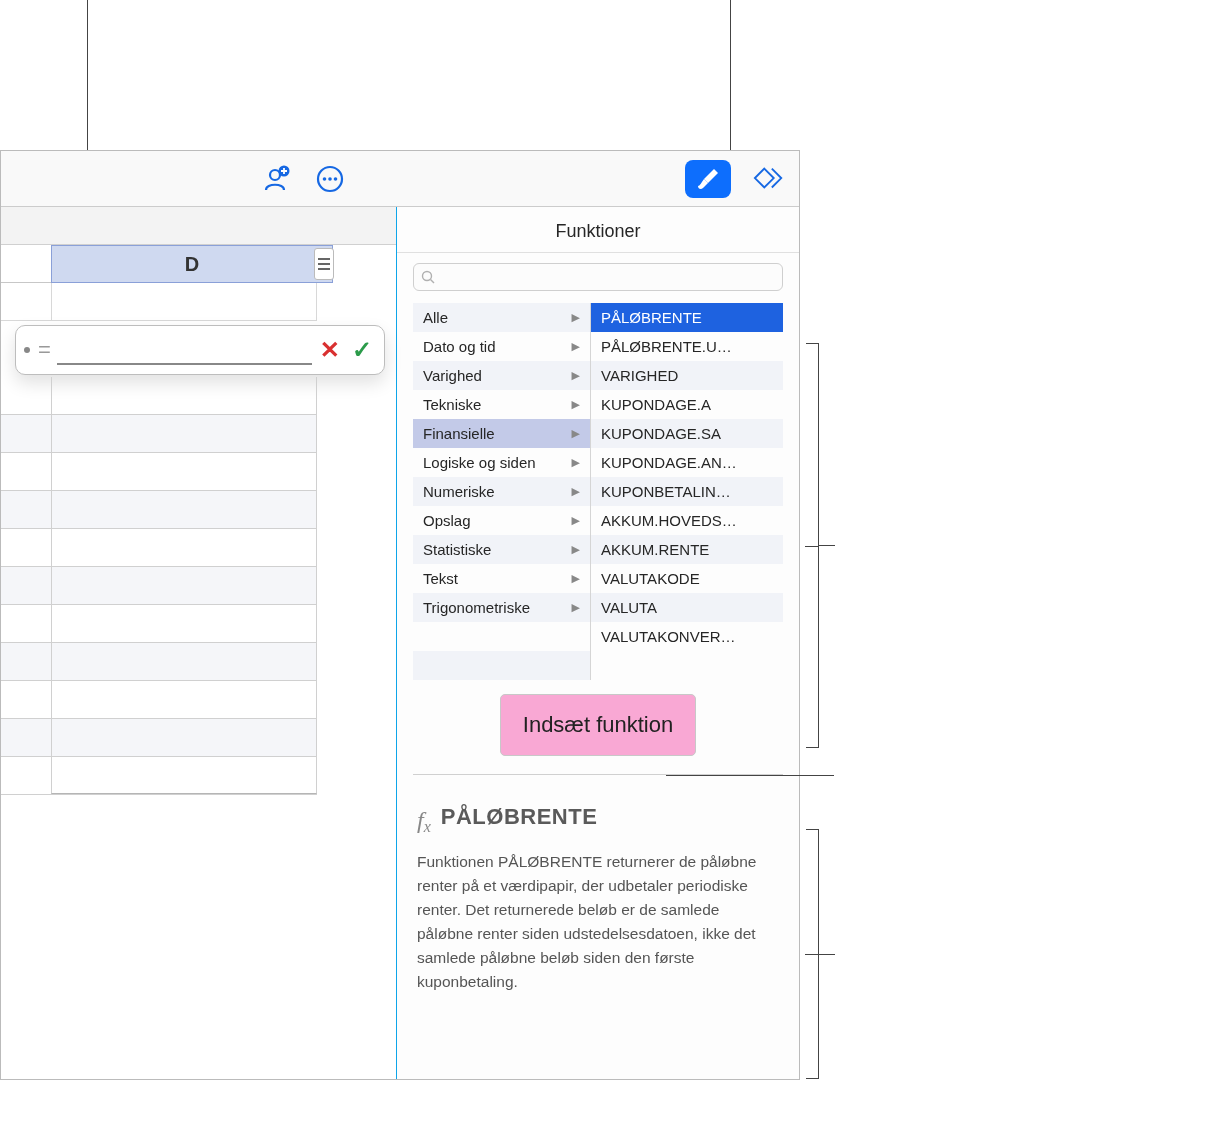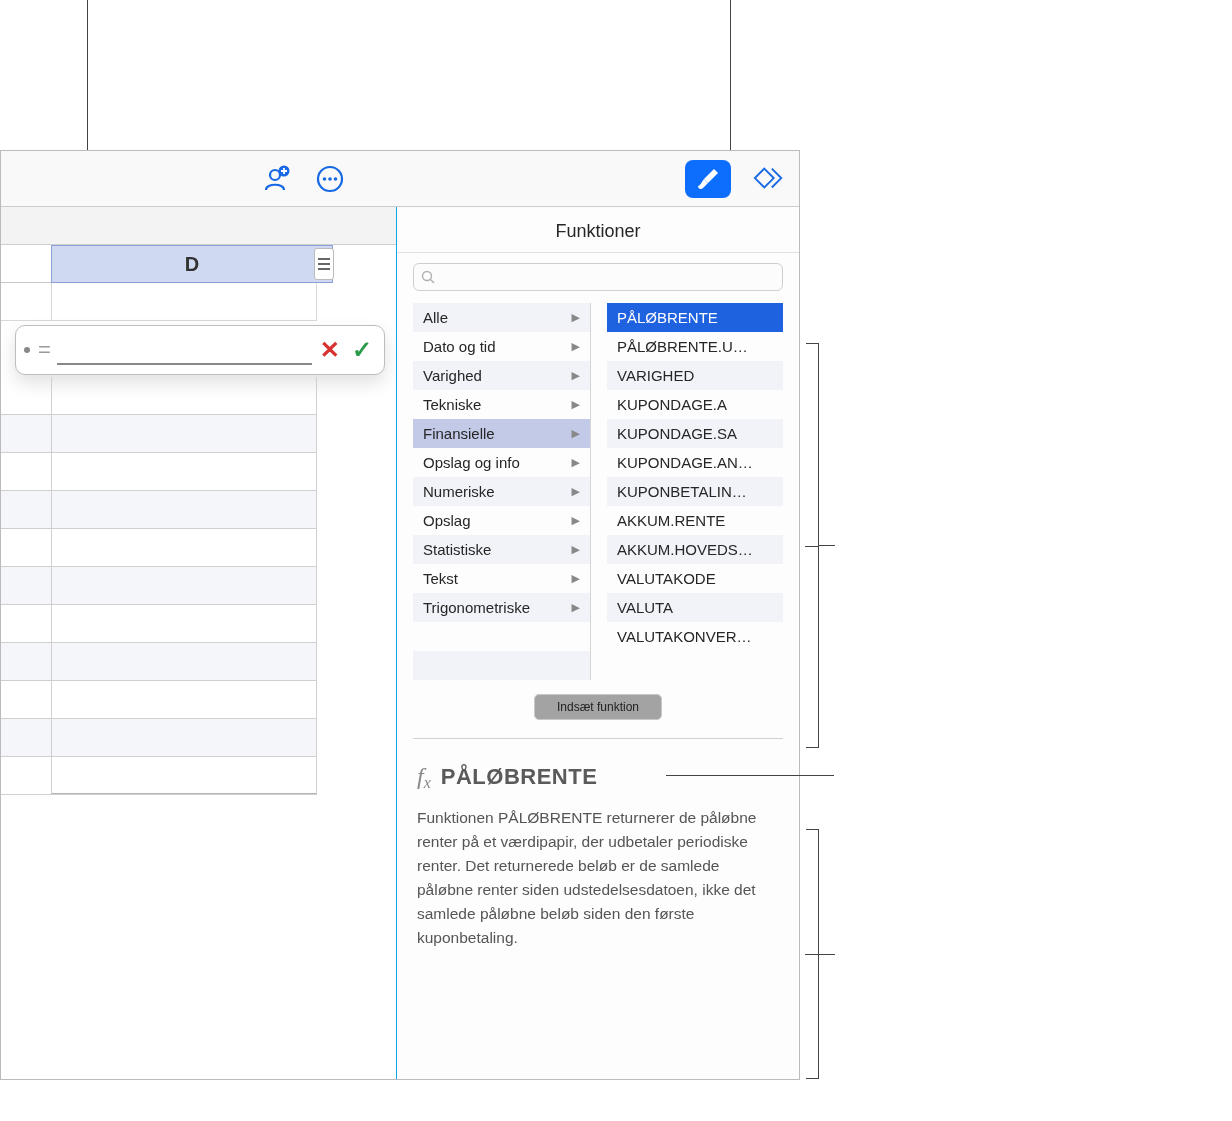--- a/index.html
+++ b/index.html
@@ -211,21 +211,21 @@
     .search-box-wrap { position: relative; }
     .search-icon-svg {
       position: absolute;
       left: 8px;
       top: 50%;
       transform: translateY(-50%);
     }
     .lists {
       display: flex;
       padding: 0 16px;
-      gap: 16px;
+      gap: 0;
     }
     .cat-list {
       flex: 0 0 178px;
       border-right: 1px solid #d5d5d5;
     }
     .fn-list {
       flex: 1;
     }
     .cat-item, .fn-item {
       height: 29px;
@@ -243,25 +243,25 @@
     .cat-item .arrow { color: #888; font-size: 11px; }
     .striped:nth-child(odd) { background: #f1f3f8; }
     .cat-item.selected { background: #c3cae8; }
     .fn-item.selected { background: #1e62e0; color: #fff; }
     .insert-btn-wrap {
       display: flex;
       justify-content: center;
       padding: 14px 0 18px 0;
     }
     .insert-btn {
-      padding: 5px 22px;
-      background: #a3a3a3;
+      padding: 17px 22px;
+      background: #f9a8d4;
       border: 1px solid #c8c8c8;
       border-radius: 5px;
-      font-size: 12px;
+      font-size: 22px;
       color: #222;
       cursor: pointer;
     }
     .desc-divider {
       height: 1px;
       background: #d0d0d0;
       margin: 0 16px 24px 16px;
     }
     .desc-area {
       padding: 0 20px;
@@ -270,20 +270,21 @@
       display: flex;
       align-items: center;
       gap: 10px;
       margin-bottom: 16px;
     }
     .fx-icon {
       font-style: italic;
       font-family: Georgia, serif;
       font-size: 24px;
       color: #888;
+      margin-top: 8px;
     }
     .desc-title {
       font-size: 22px;
       font-weight: 700;
       letter-spacing: 0.5px;
       color: #5a5a5a;
     }
     .desc-text {
       font-size: 15.5px;
       line-height: 1.55;
@@ -462,21 +463,21 @@
             </div>
             <div class="cat-item striped">
               <span>Tekniske</span>
               <span class="arrow">▶</span>
             </div>
             <div class="cat-item striped selected">
               <span>Finansielle</span>
               <span class="arrow">▶</span>
             </div>
             <div class="cat-item striped">
-              <span>Opslag og info</span>
+              <span>Logiske og siden</span>
               <span class="arrow">▶</span>
             </div>
             <div class="cat-item striped">
               <span>Numeriske</span>
               <span class="arrow">▶</span>
             </div>
             <div class="cat-item striped">
               <span>Opslag</span>
               <span class="arrow">▶</span>
             </div>
@@ -496,22 +497,22 @@
             <div class="cat-item striped"></div>
           </div>
         <div class="fn-list" id="fn-list">
             <div class="fn-item striped selected">PÅLØBRENTE</div>
             <div class="fn-item striped">PÅLØBRENTE.U…</div>
             <div class="fn-item striped">VARIGHED</div>
             <div class="fn-item striped">KUPONDAGE.A</div>
             <div class="fn-item striped">KUPONDAGE.SA</div>
             <div class="fn-item striped">KUPONDAGE.AN…</div>
             <div class="fn-item striped">KUPONBETALIN…</div>
+            <div class="fn-item striped">AKKUM.HOVEDS…</div>
             <div class="fn-item striped">AKKUM.RENTE</div>
-            <div class="fn-item striped">AKKUM.HOVEDS…</div>
             <div class="fn-item striped">VALUTAKODE</div>
             <div class="fn-item striped">VALUTA</div>
             <div class="fn-item striped">VALUTAKONVER…</div>
           </div>
       </div>
 
       <div class="insert-btn-wrap">
         <button class="insert-btn">Indsæt funktion</button>
       </div>
 

